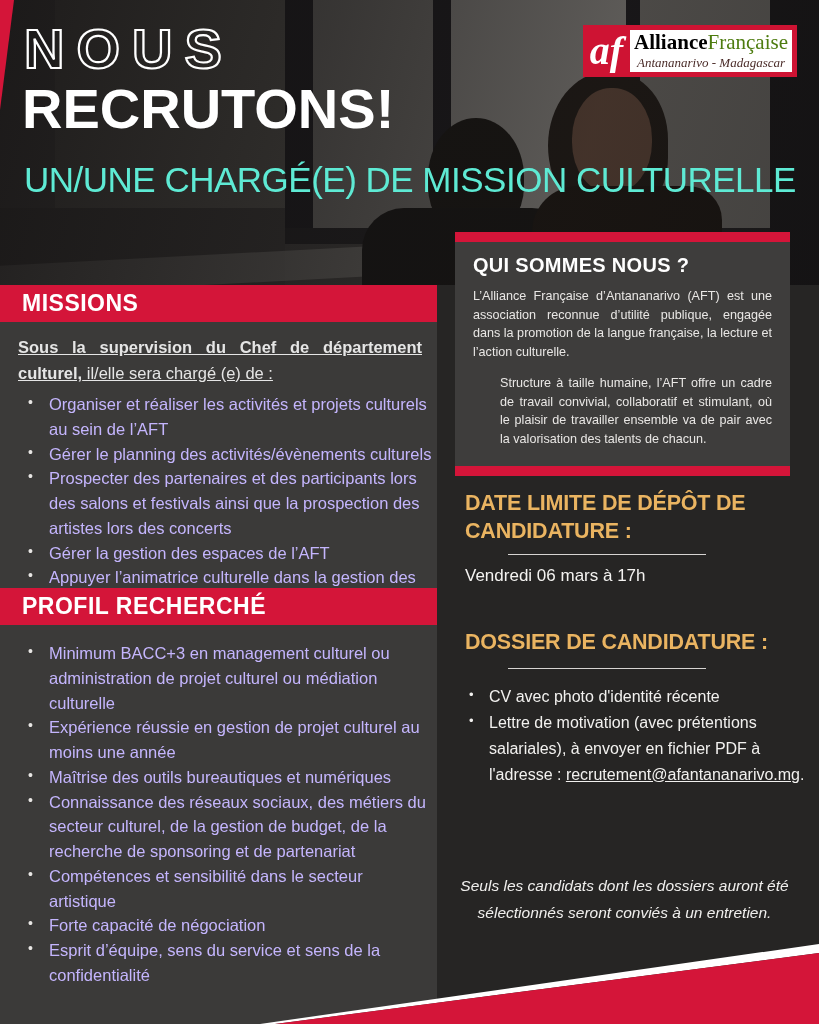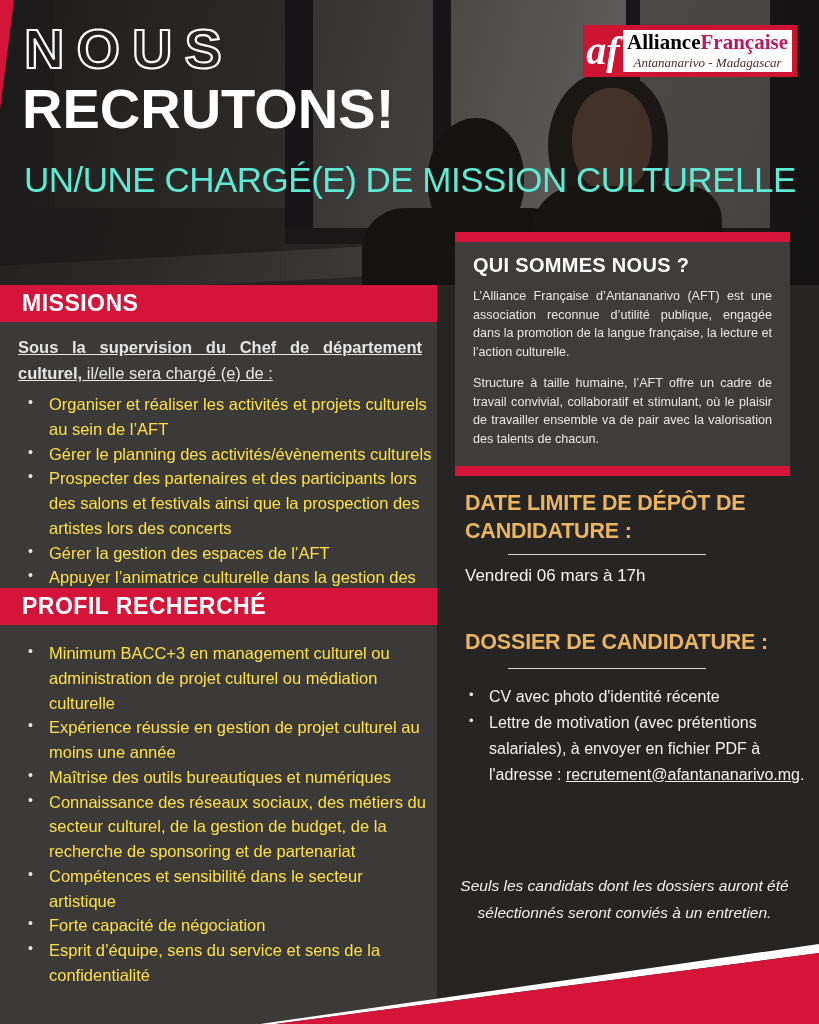--- a/index.html
+++ b/index.html
@@ -38,44 +38,44 @@
     color:transparent;-webkit-text-stroke:2.2px #ffffff;line-height:1.1;
   }
   .t-solid{position:absolute;left:22px;top:78px;font-size:56px;font-weight:800;color:#fff;letter-spacing:0px;line-height:1.1;}
   .t-sub{position:absolute;left:24px;top:160px;width:760px;font-size:35px;font-weight:400;color:#5eead4;letter-spacing:-0.5px;white-space:nowrap;}
   
   .logo{position:absolute;left:583px;top:25px;width:214px;height:52px;background:#ce1333;display:flex;align-items:center;}
   .logo-af{width:52px;text-align:center;color:#fff;font-family:"Liberation Serif",serif;font-style:italic;font-weight:700;font-size:40px;line-height:1;}
   .logo-panel{background:#fff;margin-right:5px;flex:1;height:42px;display:flex;flex-direction:column;justify-content:center;align-items:center;padding:0 4px;}
   .logo-line1{font-family:"Liberation Serif",serif;font-size:21px;line-height:1;white-space:nowrap;}
   .logo-line1 .a1{color:#000000;font-weight:700;}
-  .logo-line1 .a2{color:#be185d;font-weight:700;}
+  .logo-line1 .a2{color:#4d7c0f;font-weight:400;}
   .logo-line2{font-family:"Liberation Serif",serif;font-style:italic;font-size:13px;color:#4a2b28;margin-top:2px;white-space:nowrap;}
   
   .left-panel{position:absolute;left:0;top:285px;width:437px;height:739px;background:#3b3a39;}
   .right-panel{position:absolute;left:437px;top:285px;width:382px;height:739px;background:#262524;}
   .banner{position:absolute;left:0;width:437px;height:37px;background:#d41539;display:flex;align-items:center;}
   .banner span{color:#fff;font-size:23px;font-weight:800;letter-spacing:.5px;padding-left:22px;}
   .banner.missions{top:285px;}
   .banner.profil{top:588px;}
   
   .intro{position:absolute;left:18px;top:334px;width:404px;color:#e5e5e5;font-size:16.5px;line-height:1.58;text-align:justify;text-decoration:underline;}
   .intro b{font-weight:700;}
-  ul.plist{position:absolute;margin:0;padding:0;list-style:none;color:#fde047;font-size:16.5px;line-height:1.5;}
+  ul.plist{position:absolute;margin:0;padding:0;list-style:none;color:#c4b5fd;font-size:16.5px;line-height:1.5;}
   ul.plist li{position:relative;padding-left:27px;}
   ul.plist li::before{content:"•";position:absolute;left:6px;font-size:14px;color:#e8e6e4;}
   ul.missions-list{left:22px;top:392px;width:410px;}
   ul.profil-list{left:22px;top:641px;width:412px;}
   
   .about{position:absolute;left:455px;top:232px;width:335px;background:#3e3d3c;}
   .about .bar{height:10px;background:#d41539;}
   .about-body{padding:6px 18px 16px 18px;}
   .about-title{color:#fff;font-size:20px;font-weight:800;text-align:left;margin:6px 0 10px 0;letter-spacing:.3px;}
   .about-body p{color:#e9e7e5;font-size:12.6px;line-height:1.47;text-align:justify;margin:0 0 13px 0;}
-  .about-body p:last-child{margin-bottom:2px;}
+  .about-body p:last-child{margin-bottom:2px;margin-left:27px;}
   
   .gold-h{position:absolute;left:465px;width:320px;color:#eab461;font-size:21.5px;font-weight:800;line-height:1.3;letter-spacing:-0.2px;}
   .gold-h.deadline{top:490px;}
   .gold-h.dossier{top:629px;}
   .hr{position:absolute;left:508px;width:198px;height:1px;background:#d6d4d2;}
   .hr.h1{top:554px;}
   .hr.h2{top:668px;}
   .deadline-value{position:absolute;left:465px;top:566px;color:#f4f3f1;font-size:17px;}
   ul.dossier-list{position:absolute;left:465px;top:684px;width:345px;margin:0;padding:0;list-style:none;color:#f2f1ef;font-size:16px;line-height:1.62;}
   ul.dossier-list li{position:relative;padding-left:24px;}

